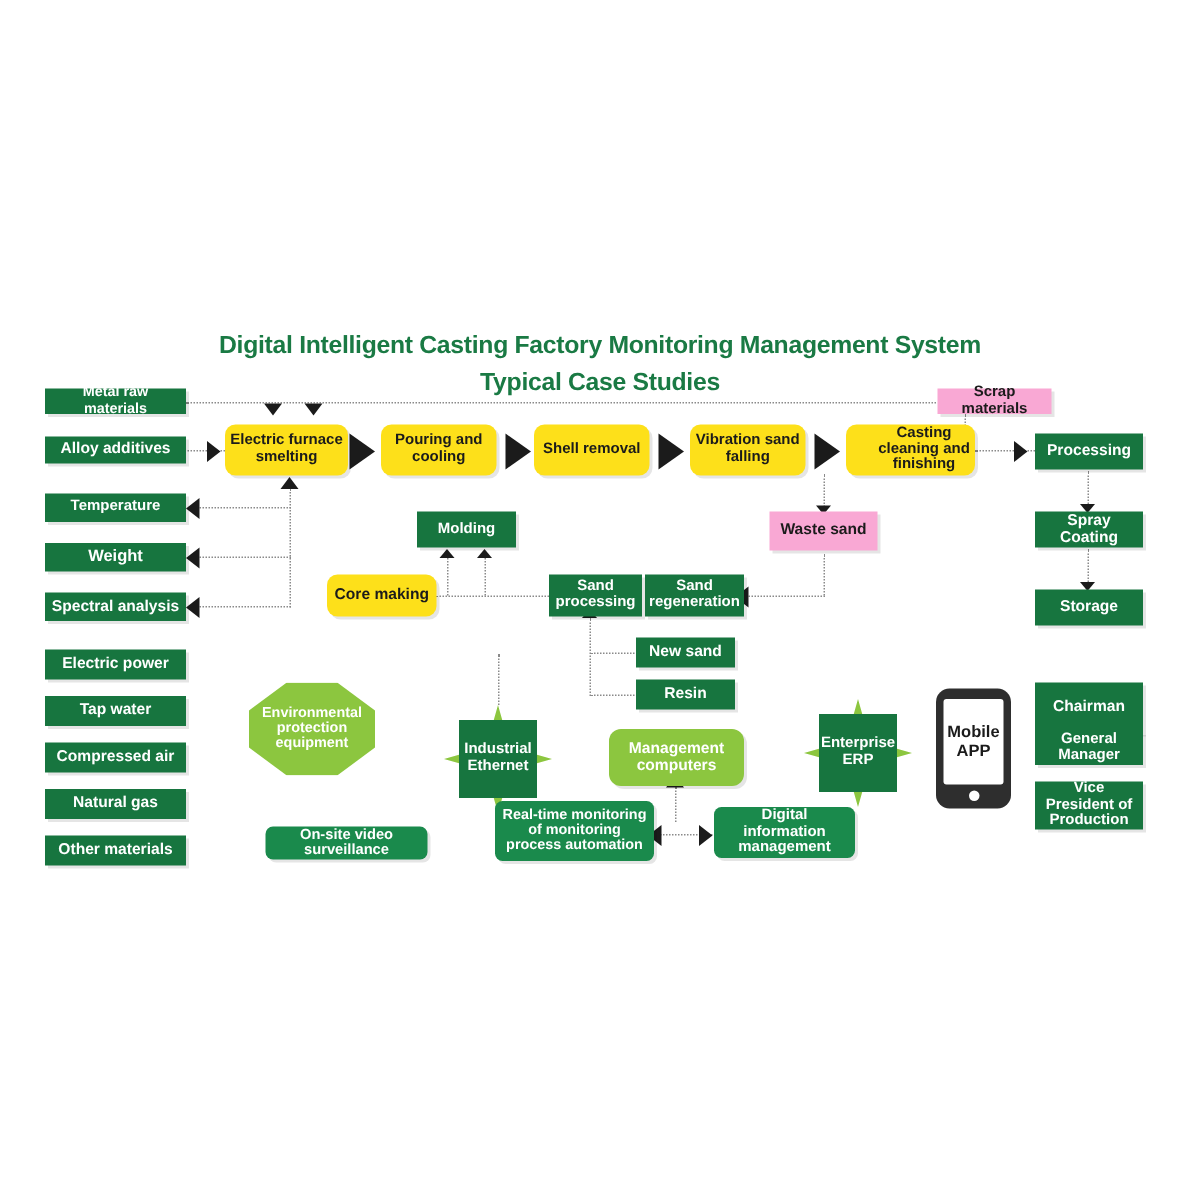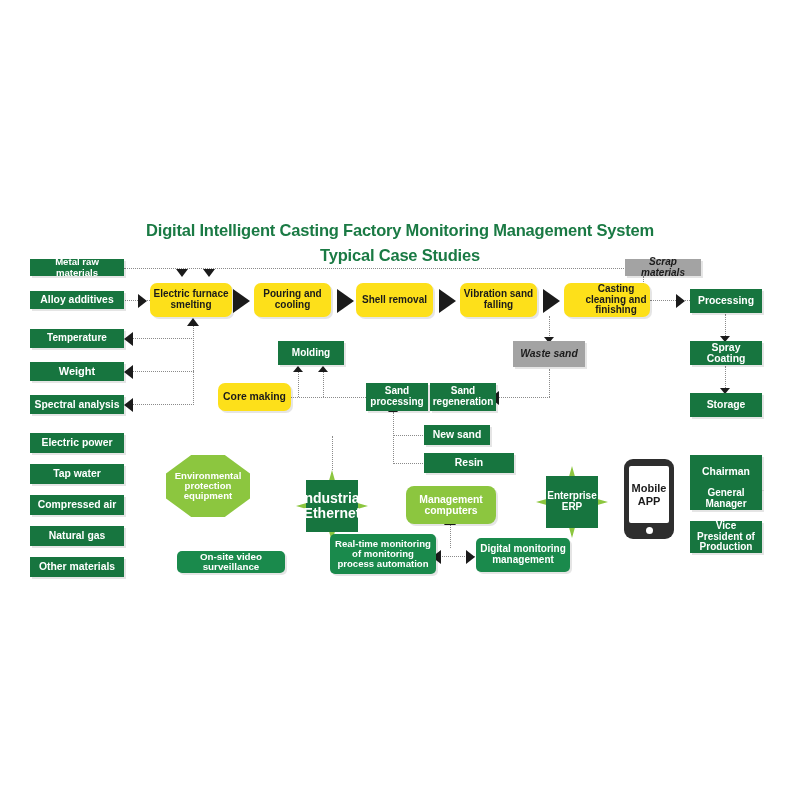--- a/index.html
+++ b/index.html
@@ -16,21 +16,21 @@
   
   .node{
     position:absolute;display:flex;align-items:center;justify-content:center;
     text-align:center;color:#ffffff;font-weight:bold;line-height:1.06;
     box-sizing:border-box;padding:1px 3px;
   }
   .green{background:#17753f;color:#fff;}
   .green-soft{background:#1a8a4c;color:#fff;border-radius:5px;}
   .yellow{background:#fde01a;color:#1b1b1b;border-radius:7px;}
   .ltgreen{background:#8cc63f;color:#ffffff;border-radius:6px;}
-  .gray{background:#a3a3a3;color:#1b1b1b;font-style:italic;}
+  .gray{background:#f9a8d4;color:#1b1b1b;}
   .shadow{box-shadow:2px 2px 0 rgba(0,0,0,0.10);}
 
   .oct{
     clip-path:polygon(30% 0,70% 0,100% 30%,100% 70%,70% 100%,30% 100%,0 70%,0 30%);
     border-radius:0;
   }
   .star8{
     position:absolute;background:#8cc63f;
     clip-path:polygon(50% 0,61% 39%,100% 50%,61% 61%,50% 100%,39% 61%,0 50%,39% 39%);
   }
@@ -200,51 +200,51 @@
   </div>
   <div class="node green shadow" style="left:366px;top:383px;width:62px;height:28px;font-size:10px;">
     <span>Sand processing</span>
   </div>
   <div class="node green shadow" style="left:430px;top:383px;width:66px;height:28px;font-size:10px;">
     <span>Sand regeneration</span>
   </div>
   <div class="node green shadow" style="left:424px;top:425px;width:66px;height:20px;font-size:10.4px;">
     <span>New sand</span>
   </div>
-  <div class="node green shadow" style="left:424px;top:453px;width:90px;height:20px;font-size:10.4px;">
+  <div class="node green shadow" style="left:424px;top:453px;width:66px;height:20px;font-size:10.4px;">
     <span>Resin</span>
   </div>
 
   <div class="node ltgreen oct" style="left:166px;top:455px;width:84px;height:62px;font-size:9.6px;border-radius:0;">
     <span>Environmental protection equipment</span>
   </div>
   <div class="node green-soft shadow" style="left:177px;top:551px;width:108px;height:22px;font-size:9.8px;">
     <span>On-site video surveillance</span>
   </div>
 
   <div class="star8" style="left:296px;top:470px;width:72px;height:72px;"></div>
-  <div class="node green" style="left:306px;top:480px;width:52px;height:52px;font-size:14px;">
+  <div class="node green" style="left:306px;top:480px;width:52px;height:52px;font-size:10px;">
     <span>Industrial Ethernet</span>
   </div>
 
   <div class="star8" style="left:536px;top:466px;width:72px;height:72px;"></div>
   <div class="node green" style="left:546px;top:476px;width:52px;height:52px;font-size:10px;">
     <span>Enterprise ERP</span>
   </div>
 
   <div class="node ltgreen shadow" style="left:406px;top:486px;width:90px;height:38px;font-size:10.4px;border-radius:8px;">
     <span>Management computers</span>
   </div>
 
   <div class="node green-soft shadow" style="left:330px;top:534px;width:106px;height:40px;font-size:9.6px;">
     <span>Real-time monitoring of monitoring process automation</span>
   </div>
 
   <div class="node green-soft shadow" style="left:476px;top:538px;width:94px;height:34px;font-size:10px;">
-    <span>Digital monitoring management</span>
+    <span>Digital information management</span>
   </div>
 
   <div class="phone" style="left:624px;top:459px;width:50px;height:80px;">
     <div class="phone-screen" style="left:5px;top:7px;width:40px;height:57px;">
       <span>Mobile APP</span>
     </div>
     <div class="phone-home" style="left:21.5px;top:68px;width:7px;height:7px;"></div>
   </div>
 
   <div class="node green shadow" style="left:690px;top:455px;width:72px;height:34px;font-size:10.4px;">

